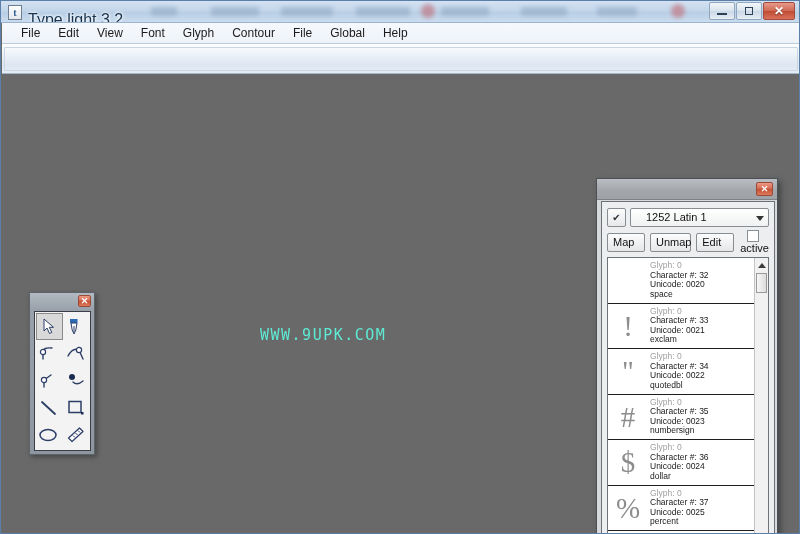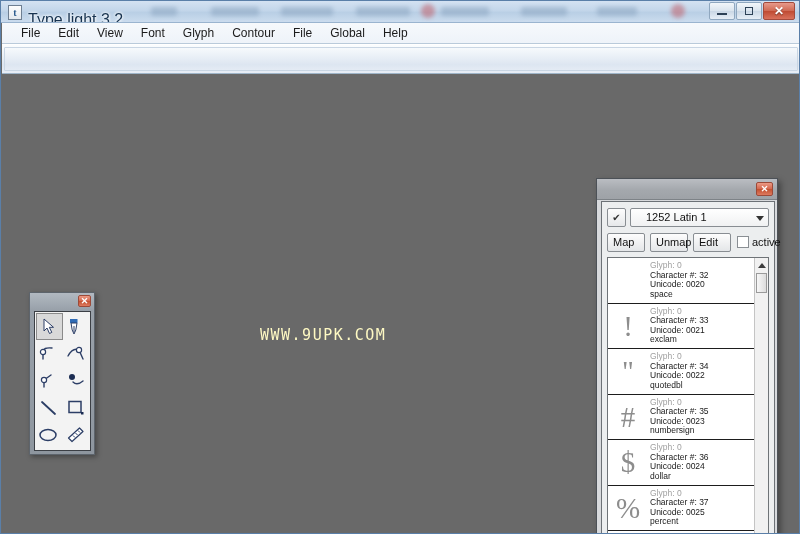--- a/index.html
+++ b/index.html
@@ -168,21 +168,21 @@
     width: 798px; height: 459px;
     background: #696969;
     overflow: hidden;
   }
   #watermark {
     position: absolute;
     left: 258px; top: 251px;
     font-family: "DejaVu Sans Mono", monospace;
     font-size: 15px;
     letter-spacing: 1.5px;
-    color: #fef9c3;
+    color: #5eead4;
     white-space: nowrap;
     user-select: none;
   }
 
   
   #tool-palette {
     position: absolute;
     left: 27px; top: 217px;
     width: 66px; height: 163px;
     box-sizing: border-box;
@@ -338,20 +338,21 @@
     line-height: 17px;
     text-align: left;
     color: #111;
     padding: 0 5px;
     margin-right: 5px;
   }
   #active-check-wrap {
     display: flex;
     align-items: center;
     margin-left: 1px;
+    flex-direction: column;
   }
   #active-checkbox {
     width: 12px; height: 12px;
     box-sizing: border-box;
     border: 1px solid #8a8f94;
     background: #ffffff;
     margin-right: 3px;
   }
   #active-label {
     font-size: 11px;

